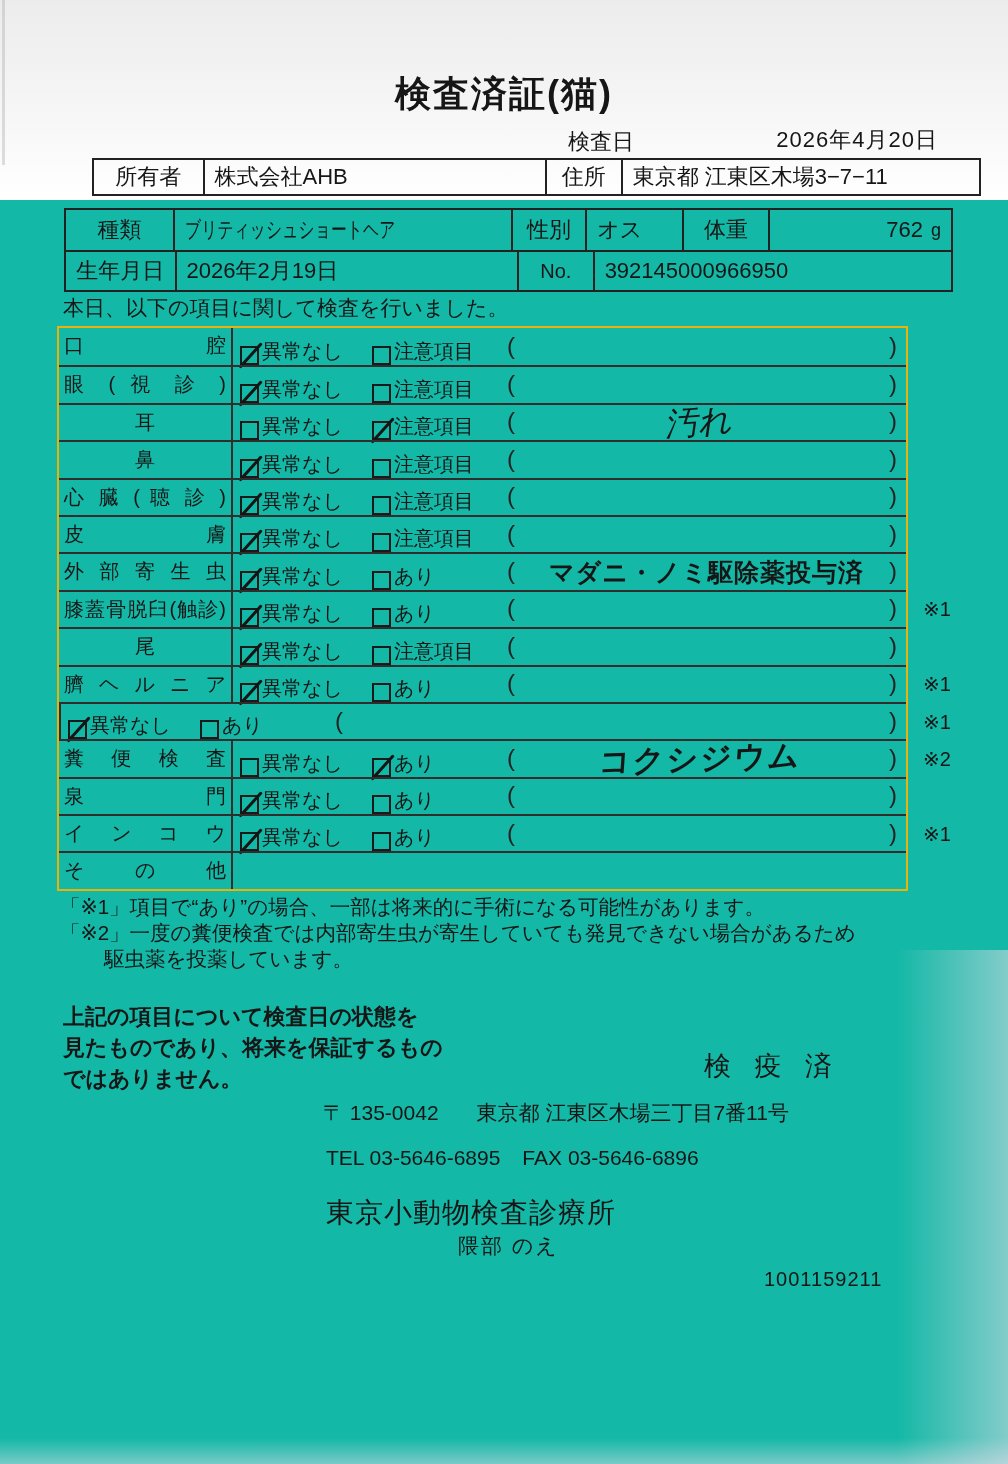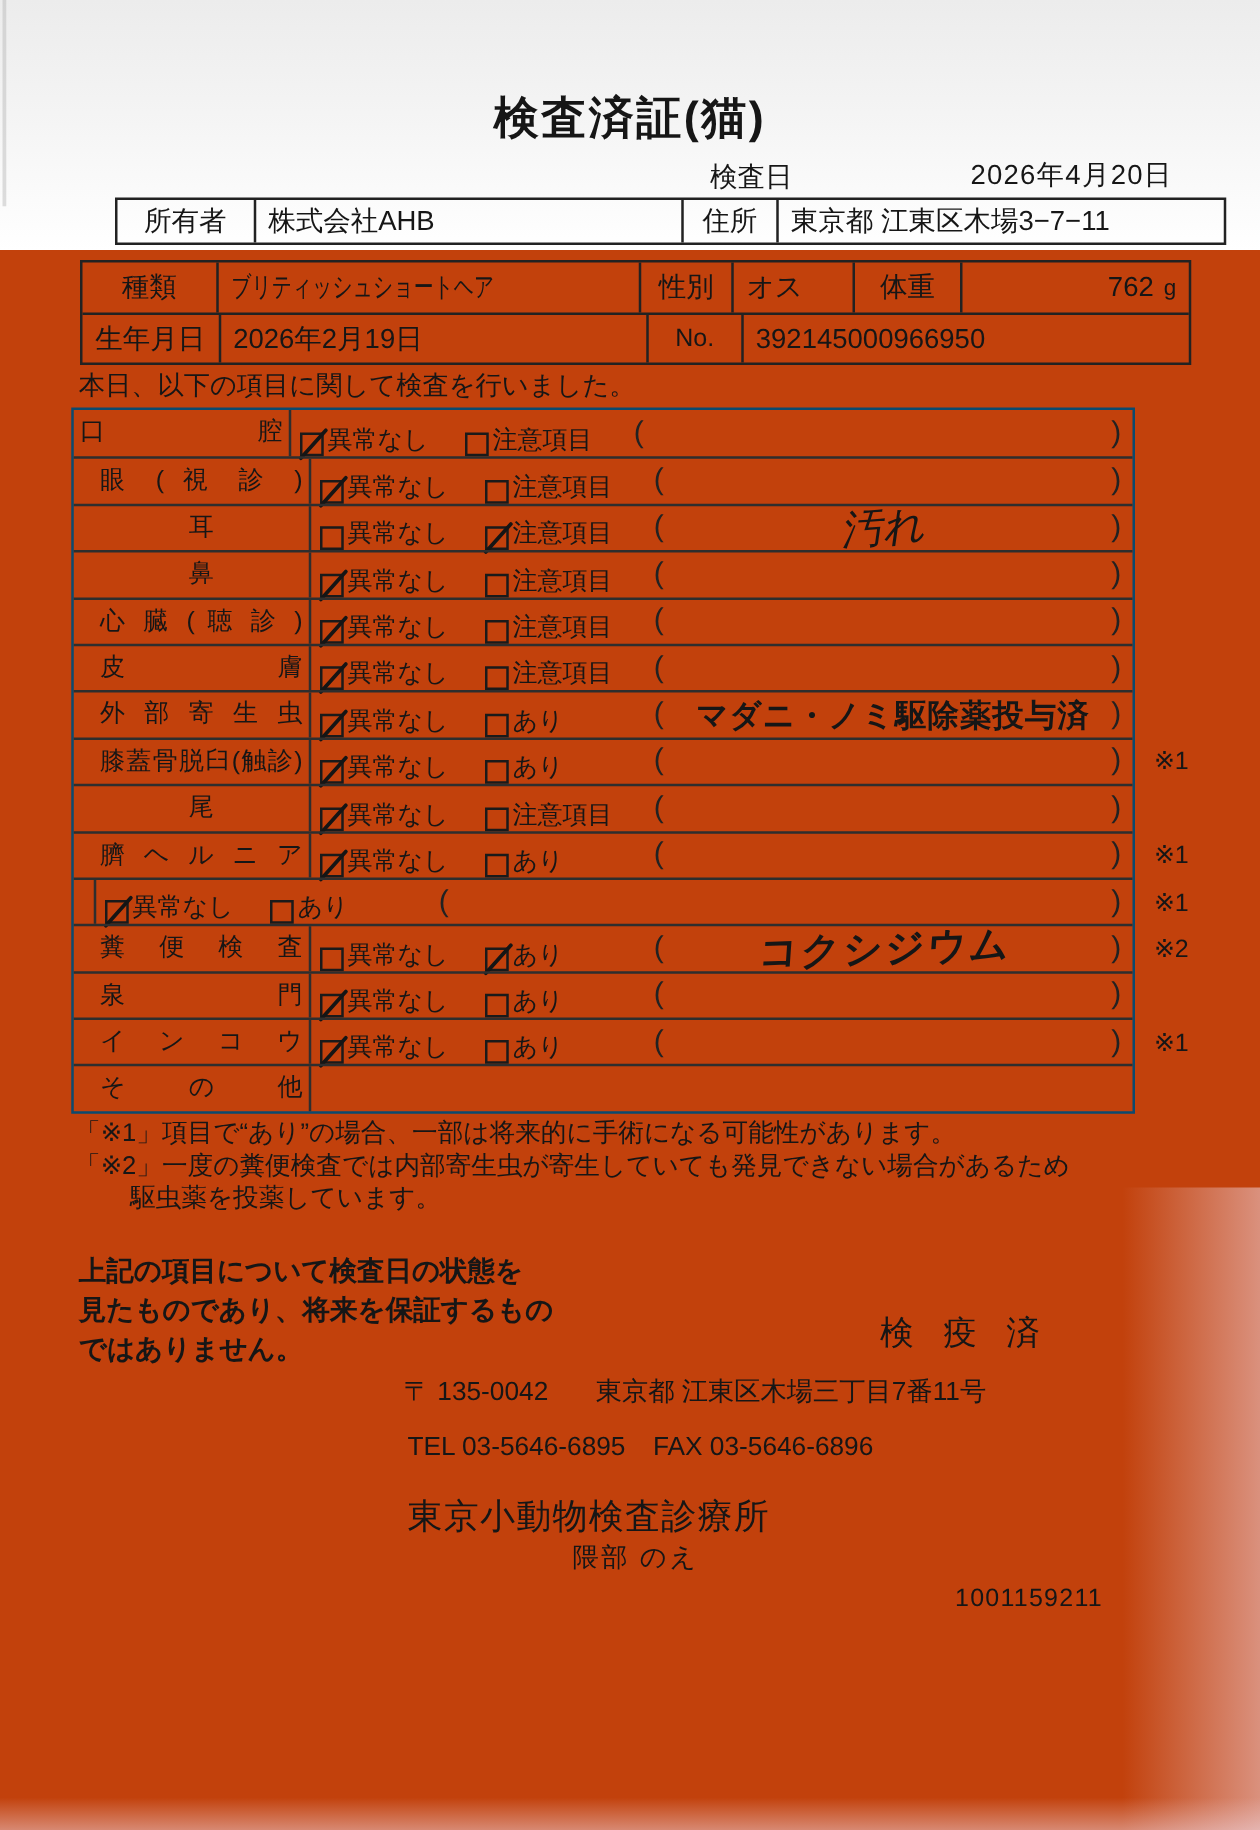--- a/index.html
+++ b/index.html
@@ -1,19 +1,19 @@
 <!DOCTYPE html>
 <html lang="ja"><head>
 <meta charset="utf-8">
 <style>
   html,body{margin:0;padding:0;background:#fff;}
   .page{
     position:relative;
     width:1008px;height:1464px;
-    background:#c2410c;
+    background:#14b8a6;
     font-family:"Liberation Sans","DejaVu Sans",sans-serif;
     color:#161616;
     overflow:hidden;
   }
   
   .scan-top{position:absolute;left:0;top:0;width:1008px;height:200px;
     background:linear-gradient(180deg,#ececec 0%,#f4f4f4 45%,#ffffff 100%);pointer-events:none;}
   .scan-edge{position:absolute;left:2px;top:0;width:3px;height:165px;background:#b5b5b5;opacity:.45;pointer-events:none;}
   .scan-tint-right{position:absolute;right:0;top:950px;width:110px;height:514px;
     background:linear-gradient(90deg,rgba(244,228,240,0) 0%,rgba(242,224,238,.5) 100%);pointer-events:none;}
@@ -38,23 +38,23 @@
   .tbl1 .trow{height:34px;}
   .tbl2{left:64px;top:208px;width:889px;height:84px;}
   .tbl2 .trow{height:40px;}
   .tbl2 .trow + .trow{border-top:2px solid #222;}
   .kana-narrow{transform:scaleX(.72);transform-origin:left center;}
   .unit{font-size:18px;margin-left:8px;}
 
   .intro-line{position:absolute;left:63px;top:294px;font-size:21px;}
 
   
-  .exam{position:absolute;left:57px;top:326px;width:851px;border:2px solid #0c4a6e;box-sizing:border-box;}
+  .exam{position:absolute;left:57px;top:326px;width:851px;border:2px solid #eab308;box-sizing:border-box;}
   .exam-row{position:relative;display:flex;height:37.4px;box-sizing:border-box;}
-  .exam-row + .exam-row{border-top:2px solid #2e2e2e;padding-left:16px;}
+  .exam-row + .exam-row{border-top:2px solid #2e2e2e;}
   .exam-label{width:172px;box-sizing:border-box;padding:0 5px;font-size:20px;
     display:block;line-height:35px;text-align:justify;text-align-last:justify;overflow:hidden;}
   .exam-label.center{text-align:center;text-align-last:center;}
   .exam-content{position:relative;flex:1;border-left:2px solid #2e2e2e;}
   .cb-group{position:absolute;top:0;height:100%;display:flex;align-items:flex-end;font-size:20px;white-space:nowrap;}
   .cb-group.g1{left:7px;}
   .cb-group.g2{left:139px;}
   .cb{display:inline-block;position:relative;width:15px;height:15px;border:2px solid #1a1a1a;
     margin-right:3px;flex:0 0 auto;}
   .cb.checked::after{content:"";position:absolute;left:-8px;top:6px;width:33px;height:2.6px;

